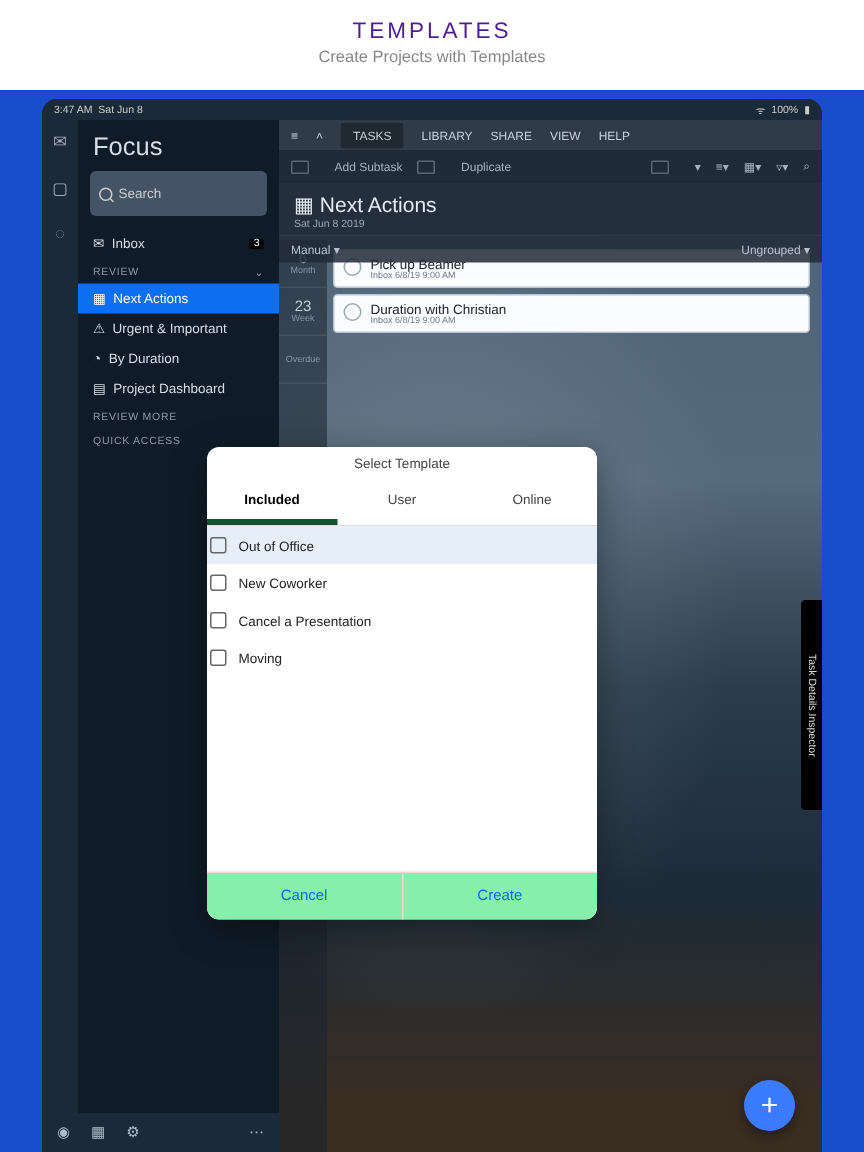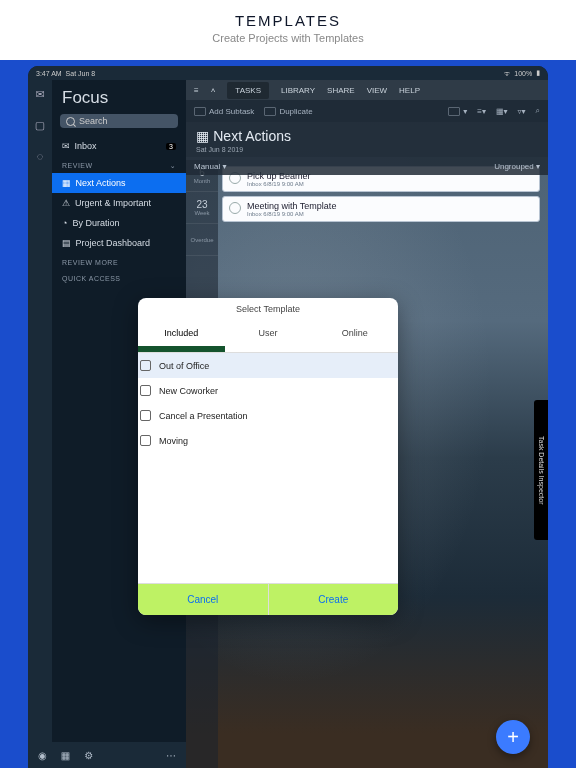--- a/index.html
+++ b/index.html
@@ -1,49 +1,49 @@
 <!DOCTYPE html>
 <html><head>
 <meta charset="utf-8">
 <style>
 *{box-sizing:border-box;margin:0;padding:0;font-family:-apple-system,Helvetica,Arial,sans-serif}
 body{width:576px;height:768px;background:#1a4dcc;overflow:hidden}
 .promo{height:60px;background:#fff;text-align:center;padding-top:12px}
-.promo-title{color:#0f172a;font-size:15px;letter-spacing:2px;font-weight:400}
+.promo-title{color:#4c1d95;font-size:15px;letter-spacing:2px;font-weight:400}
 .promo-sub{color:#888;font-size:11px;margin-top:3px}
 .device{position:absolute;top:66px;left:28px;width:520px;height:702px;background:#0d1f2e;border-radius:10px 10px 0 0;overflow:hidden}
 .statusbar{height:14px;background:#1a2a38;display:flex;justify-content:space-between;align-items:center;padding:0 8px;color:#ccc;font-size:7px}
 .statusbar .sb-right{display:flex;gap:4px;align-items:center}
 .app{position:relative;height:calc(100% - 14px);display:flex}
 
 
 .rail{width:24px;background:#1a2a38;display:flex;flex-direction:column;align-items:center;padding-top:8px;gap:18px;color:#aab}
 .rail .ic{font-size:11px}
 
 
 .sidebar{width:134px;background:rgba(15,28,40,.9);padding:6px 0;color:#d6dde5;font-size:9px}
 .sb-title{font-size:17px;font-weight:400;padding:2px 10px 6px}
-.search{margin:0 8px 8px;height:14px;background:#445466;border-radius:4px;display:flex;align-items:center;padding:0 6px;color:#ccc}
+.search{margin:0 8px 8px;height:30px;background:#445466;border-radius:4px;display:flex;align-items:center;padding:0 6px;color:#ccc}
 .search .mag{width:9px;height:9px;border:1px solid #ccc;border-radius:50%;margin-right:4px;position:relative}
 .search .mag::after{content:"";position:absolute;width:3px;height:1px;background:#ccc;bottom:-1px;right:-2px;transform:rotate(45deg)}
 .sb-row{display:flex;align-items:center;padding:5px 10px;gap:5px}
 .sb-row.sel{background:#0c6ef0;color:#fff}
 .sb-section{font-size:7px;letter-spacing:.5px;color:#8a97a6;padding:6px 10px 3px;display:flex;justify-content:space-between}
 .sb-badge{margin-left:auto;background:#000;color:#fff;font-size:7px;padding:0 3px;border-radius:2px}
 
 
 .main{flex:1;position:relative;background:linear-gradient(#4b6072 0%,#556a7d 35%,#2b3c4a 55%,#1c2b38 75%,#3a2d22 95%)}
 .main::before{content:"";position:absolute;inset:0;background:radial-gradient(ellipse at 30% 45%,rgba(170,180,190,.25),transparent 55%)}
 
 
 .appbar{background:#2f3b47;height:20px;display:flex;align-items:center;color:#c8d1da;font-size:8px;gap:12px;padding:0 8px}
 .appbar .ab-item{cursor:pointer}
 .appbar .ab-item.act{background:#1f2932;padding:4px 8px;border-radius:2px}
 .toolbar{background:#1f2b37;height:22px;display:flex;align-items:center;color:#a5b1bf;font-size:8px;gap:10px;padding:0 8px;position:relative;z-index:2}
-.tb-btn{display:flex;align-items:center;gap:3px}
+.tb-btn{display:flex;align-items:center;gap:17px}
 .tb-sep{flex:1}
 .tb-box{border:1px solid #5a6673;width:12px;height:9px;border-radius:1px}
 .header{background:rgba(32,42,54,.92);padding:6px 10px 4px;color:#e3eaf2;position:relative;z-index:2}
 .header h2{font-size:14px;font-weight:500;display:flex;align-items:center;gap:4px}
 .header .date{font-size:7px;color:#9aa5b1;margin-top:2px}
 .subbar{background:rgba(32,42,54,.85);height:18px;display:flex;justify-content:space-between;align-items:center;padding:0 8px;color:#b7c2cf;font-size:8px;gap:8px;position:relative;z-index:2}
 
 
 .timecol{position:absolute;left:0;top:80px;width:32px;bottom:0;background:rgba(25,35,46,.55);color:#c5ced8;font-size:8px;text-align:center;z-index:1}
 .timecol .tc{height:32px;border-bottom:1px solid rgba(255,255,255,.08);display:flex;flex-direction:column;justify-content:center}
@@ -59,27 +59,27 @@
 .task{background:#fbfcfe;border:1px solid #b8c4d2;border-radius:3px;margin-bottom:4px;padding:4px 6px;display:flex;gap:6px}
 .task .ring{width:12px;height:12px;border:1.5px solid #9aa;border-radius:50%;flex:none;margin-top:1px}
 .task .tt{font-size:9px;color:#223}
 .task .tm{font-size:6px;color:#6c7a8a}
 
 
 .modal{position:absolute;left:110px;top:218px;width:260px;background:#fff;border-radius:8px;box-shadow:0 6px 24px rgba(0,0,0,.4);z-index:5;overflow:hidden}
 .modal .mh{text-align:center;font-size:9px;color:#444;padding:6px 0}
 .tabs{display:flex;border-bottom:1px solid #ddd}
 .tabs .tab{flex:1;text-align:center;padding:8px 0;font-size:9px;color:#444}
-.tabs .tab.act{border-bottom:6px solid #14532d;color:#000;font-weight:400}
+.tabs .tab.act{border-bottom:4px solid #14532d;color:#000;font-weight:700}
 .tlist{height:230px}
 .trow{display:flex;align-items:center;gap:8px;padding:7px 2px;font-size:9px;color:#222}
 .trow.sel{background:#e6eef9}
 .trow .chk{width:11px;height:11px;border:1.3px solid #666;border-radius:2px}
 .mfoot{display:flex;border-top:1px solid #ddd}
-.mfoot button{flex:1;border:none;background:#bef264;padding:10px 0;font-size:10px;color:#0c6ef0}
+.mfoot button{flex:1;border:none;background:#86efac;padding:10px 0;font-size:10px;color:#0c6ef0}
 .mfoot button+button{border-left:1px solid #ddd}
 
 
 .inspector{position:absolute;right:0;top:320px;width:14px;height:140px;background:#000;color:#ddd;font-size:7px;writing-mode:vertical-rl;text-align:center;display:flex;align-items:center;justify-content:center;border-radius:3px 0 0 3px}
 
 
 .fab{position:absolute;right:18px;bottom:14px;width:34px;height:34px;border-radius:50%;background:#3b7bff;color:#fff;font-size:20px;display:flex;align-items:center;justify-content:center;box-shadow:0 3px 8px rgba(0,0,0,.4);z-index:3}
 
 
 .dock{position:absolute;left:0;bottom:0;width:158px;height:26px;background:#1a2a38;display:flex;align-items:center;gap:14px;padding:0 10px;color:#b0bcc9;font-size:10px;z-index:2}
@@ -226,21 +226,21 @@
           <div class="task">
             <span class="ring"></span>
             <div>
               <div class="tt">Pick up Beamer</div>
               <div class="tm">Inbox   6/8/19 9:00 AM</div>
             </div>
           </div>
           <div class="task">
             <span class="ring"></span>
             <div>
-              <div class="tt">Meeting with Template</div>
+              <div class="tt">Duration with Christian</div>
               <div class="tm">Inbox   6/8/19 9:00 AM</div>
             </div>
           </div>
         </div>
 
       <div class="fab">+</div>
     </div>
 
     <div class="inspector">Task Details Inspector</div>
 

